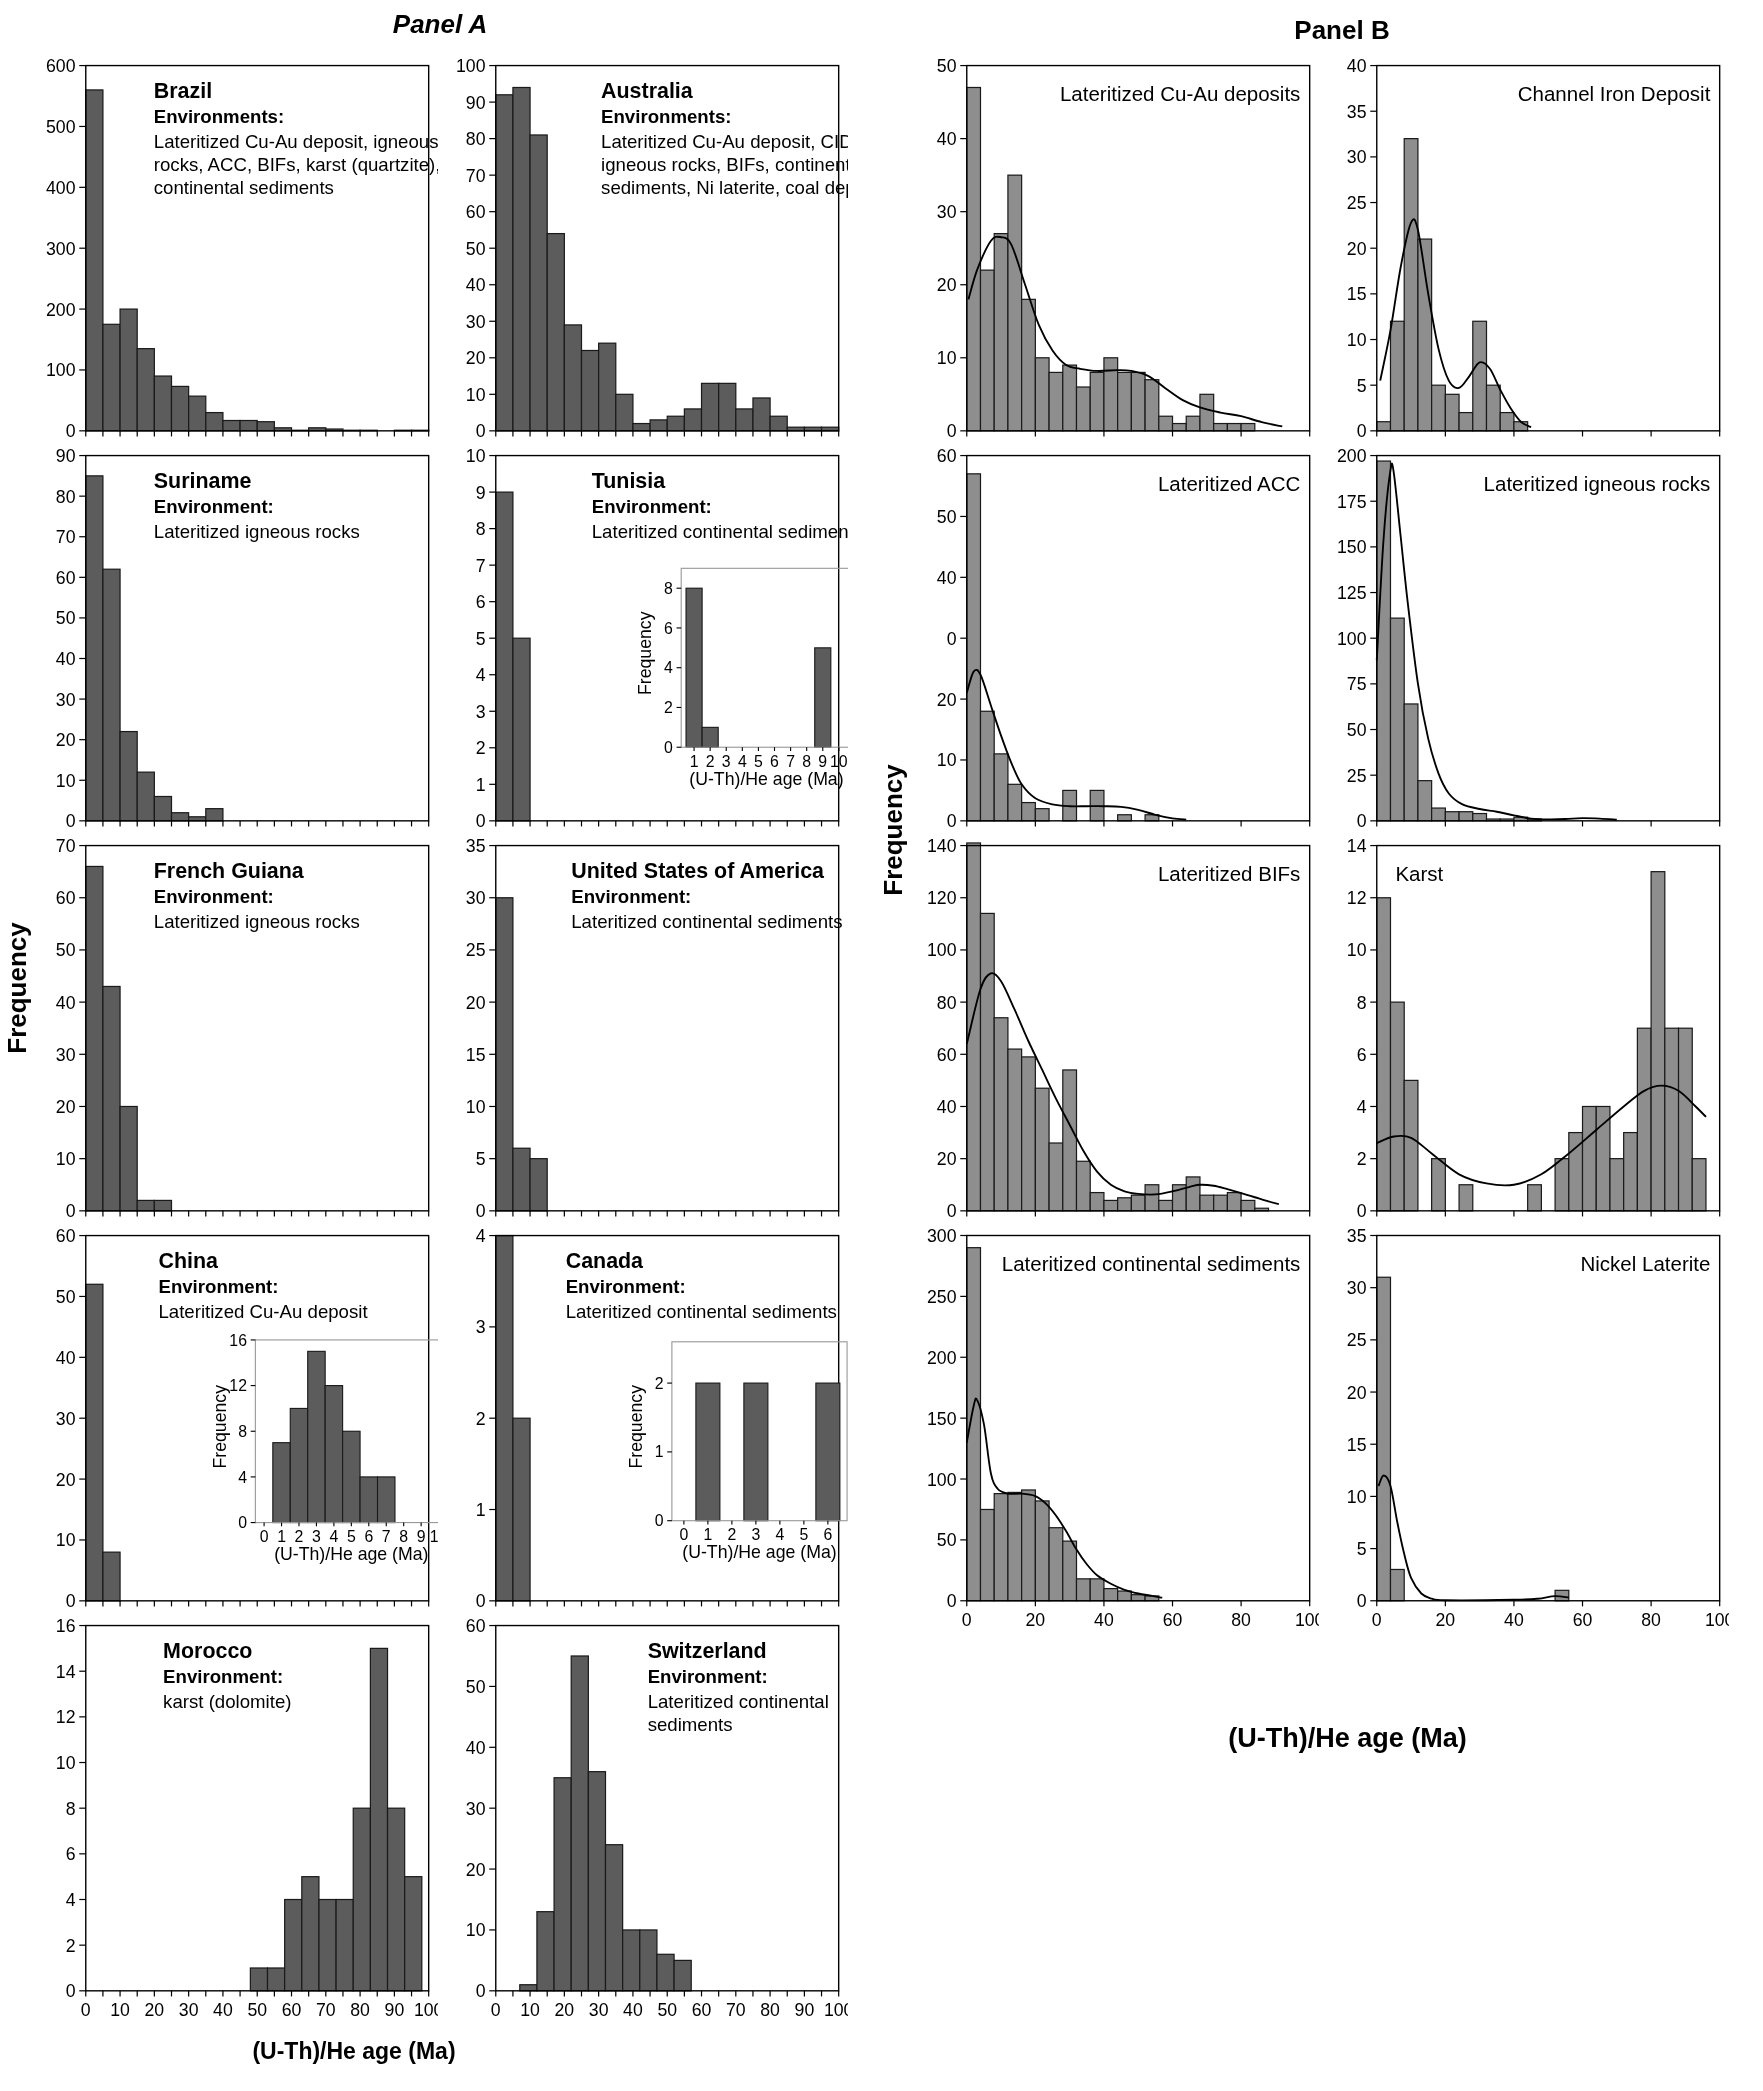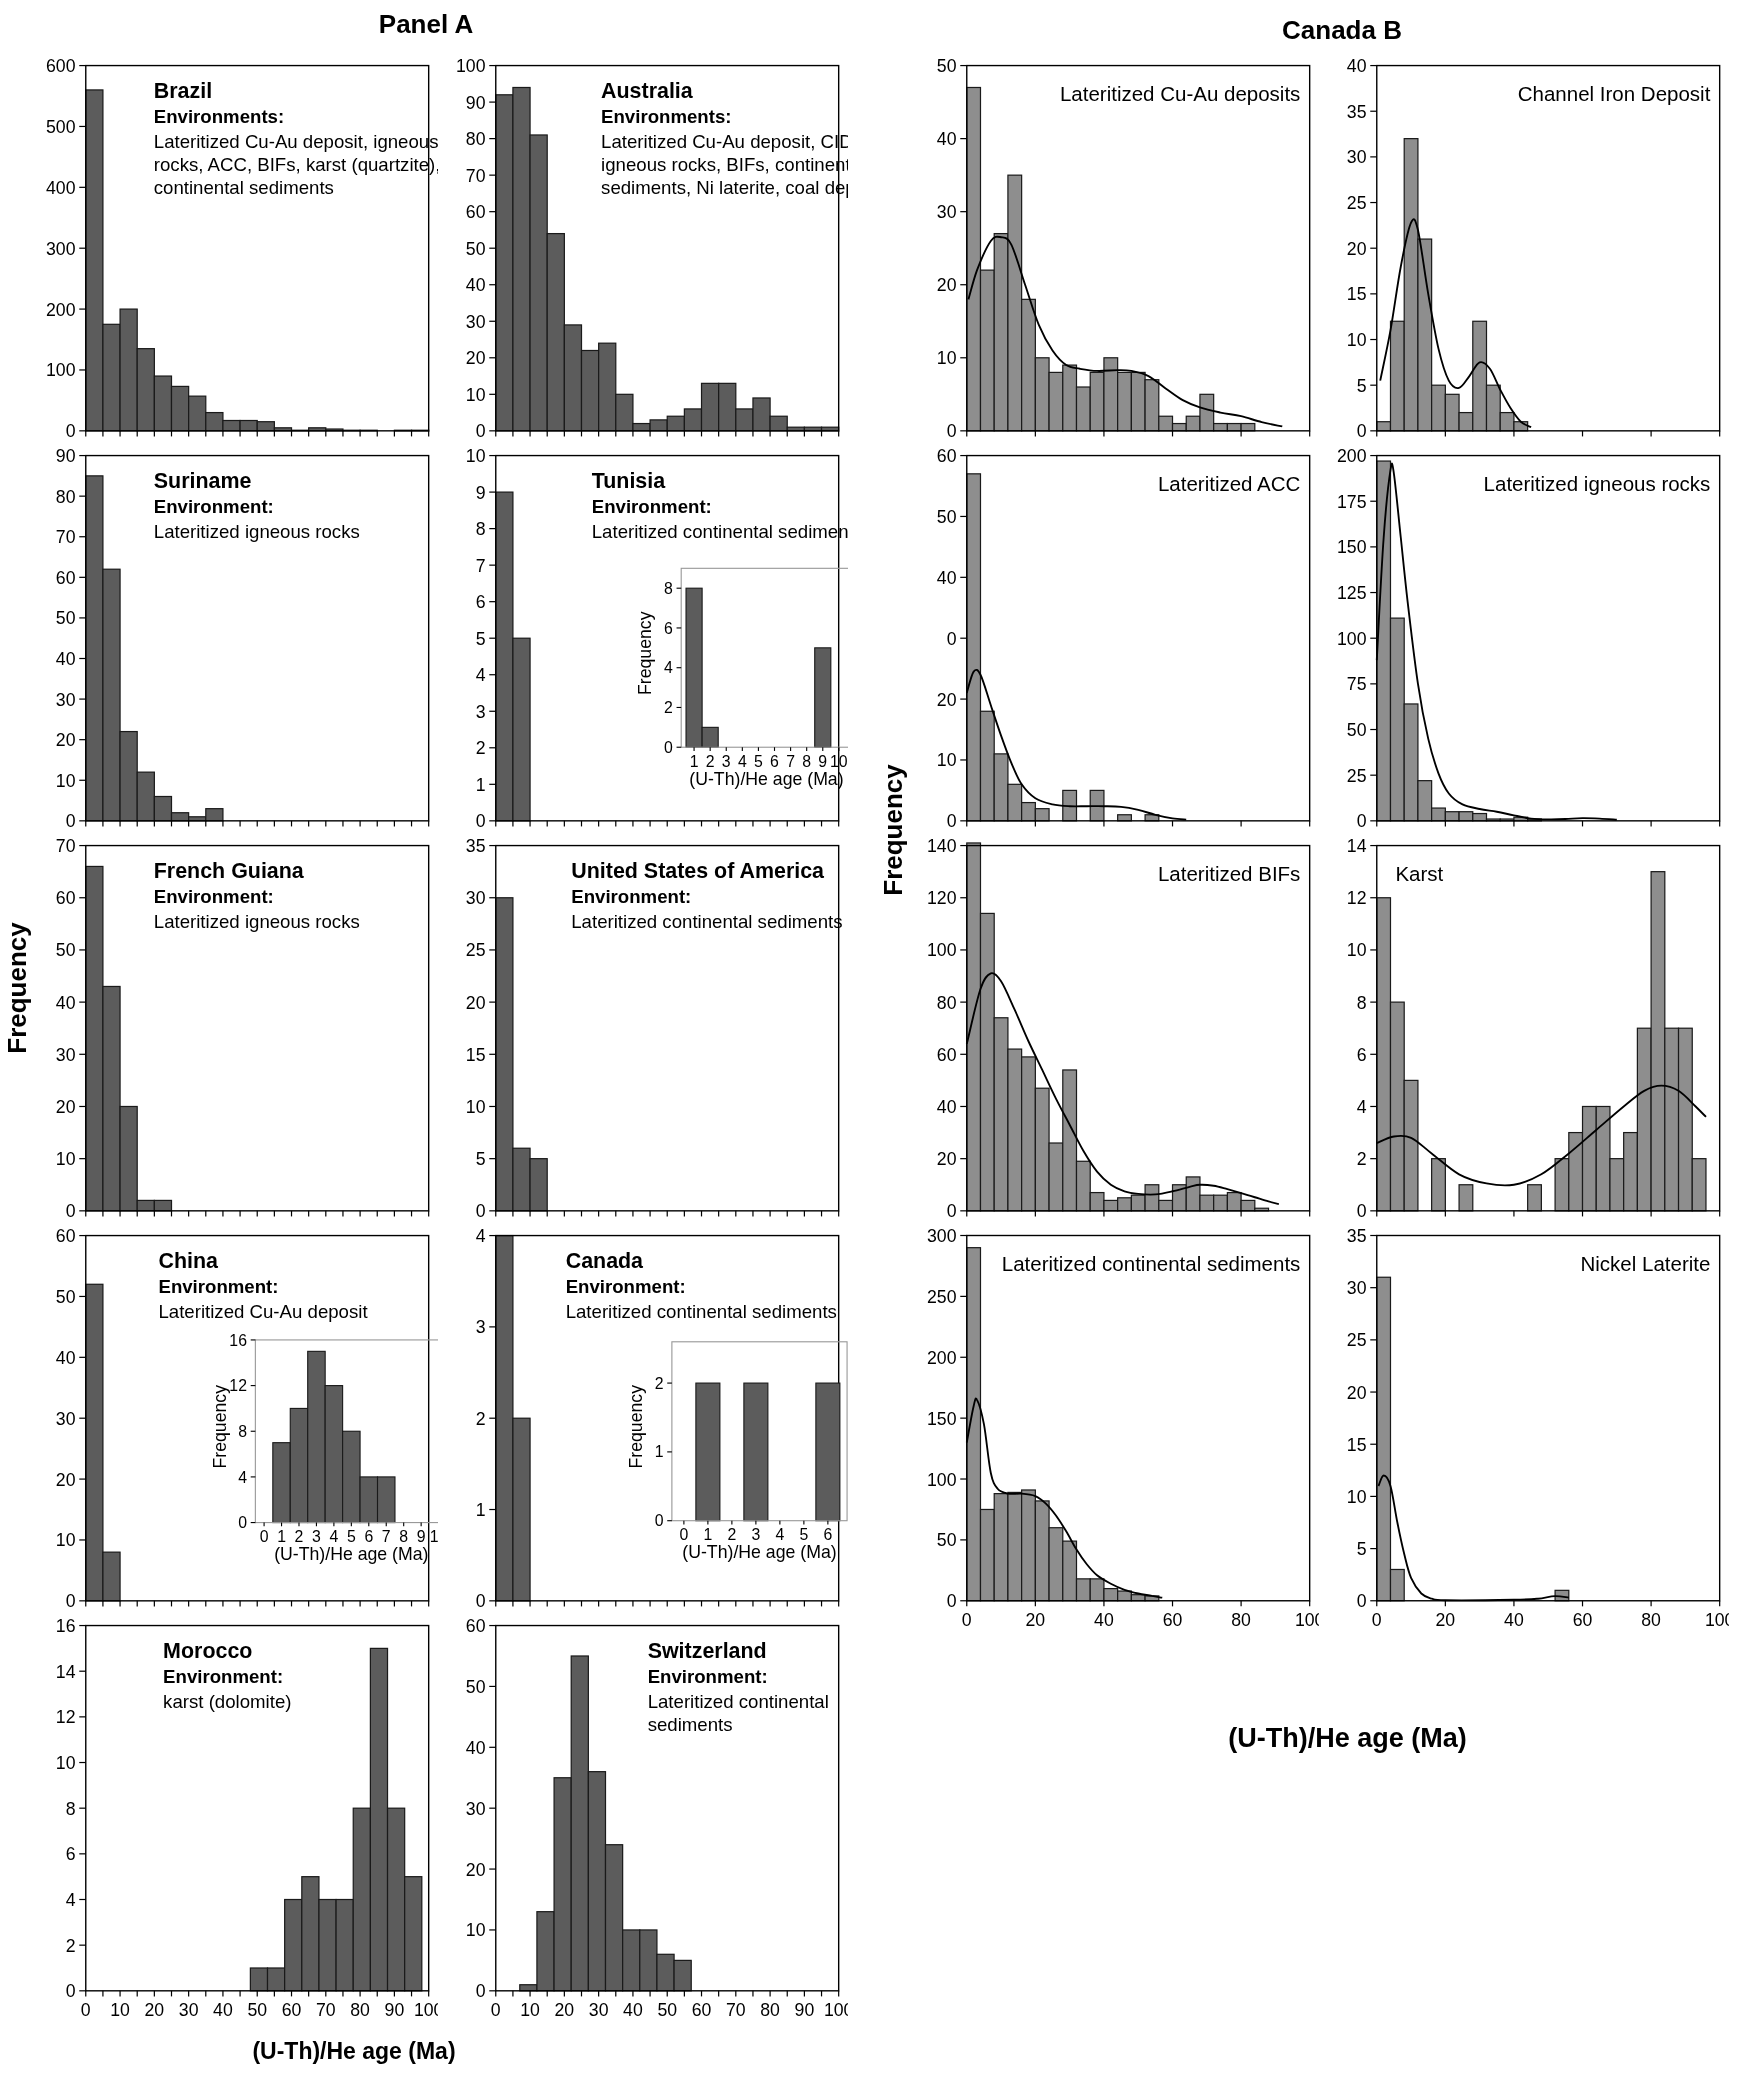--- a/index.html
+++ b/index.html
@@ -1,39 +1,39 @@
 <!DOCTYPE html>
 <html style="font-size:15px"><head>
 <meta charset="utf-8">
 <style>
   html,body{margin:0;padding:0;background:#fff;}
   body{width:1764px;height:2092px;position:relative;font-family:"Liberation Sans",sans-serif;overflow:hidden;}
   .figure{position:absolute;inset:0;}
   .panel-title{position:absolute;font-size:26px;font-weight:bold;color:#000;text-align:center;}
-  #panelA-title{left:333px;top:9.3px;width:186px;}
+  #panelA-title{left:347px;top:9.3px;width:186px;font-style:italic;}
   #panelB-title{left:1249px;top:15px;width:186px;}
   .grid{position:absolute;display:grid;grid-template-columns:410px 410px;}
   #panelA{left:28px;top:56px;grid-template-rows:390px 390px 390px 390px 485px;}
   #panelB{left:909px;top:56px;grid-template-rows:390px 390px 390px 429px;}
   .vlabel{position:absolute;width:280px;height:28px;transform:rotate(-90deg);
           font-size:26px;font-weight:bold;color:#000;text-align:center;line-height:28px;}
   #freqA{left:-123px;top:974px;}
   #freqB{left:753px;top:816px;}
   .xlabel{position:absolute;font-weight:bold;color:#000;text-align:center;}
   #xlabA{left:163px;top:2038px;width:382px;font-size:23px;}
   #xlabB{left:1161px;top:1723px;width:373px;font-size:27px;}
   .subplot{position:relative;}
   svg text{font-family:"Liberation Sans",sans-serif;}
 </style>
 </head>
 <body>
 
 <div class="figure">
   <div class="panel-title" id="panelA-title">Panel A</div>
-  <div class="panel-title" id="panelB-title">Canada B</div>
+  <div class="panel-title" id="panelB-title">Panel B</div>
   <div class="vlabel" id="freqA">Frequency</div>
   <div class="vlabel" id="freqB">Frequency</div>
   <div class="xlabel" id="xlabA">(U-Th)/He age (Ma)</div>
   <div class="xlabel" id="xlabB">(U-Th)/He age (Ma)</div>
   <div class="grid" id="panelA">
       <div class="subplot"><svg width="410" height="390" viewBox="0 0 440 418">
           <rect x="62" y="36.133333333333326" width="18.400000000000006" height="365.8666666666667" fill="#5c5c5c" stroke="#1a1a1a" stroke-width="1.3"></rect>
           <rect x="80.4" y="287.66666666666663" width="18.400000000000006" height="114.33333333333337" fill="#5c5c5c" stroke="#1a1a1a" stroke-width="1.3"></rect>
           <rect x="98.80000000000001" y="271.33333333333337" width="18.399999999999977" height="130.66666666666663" fill="#5c5c5c" stroke="#1a1a1a" stroke-width="1.3"></rect>
           <rect x="117.19999999999999" y="313.8" width="18.400000000000034" height="88.19999999999999" fill="#5c5c5c" stroke="#1a1a1a" stroke-width="1.3"></rect>

